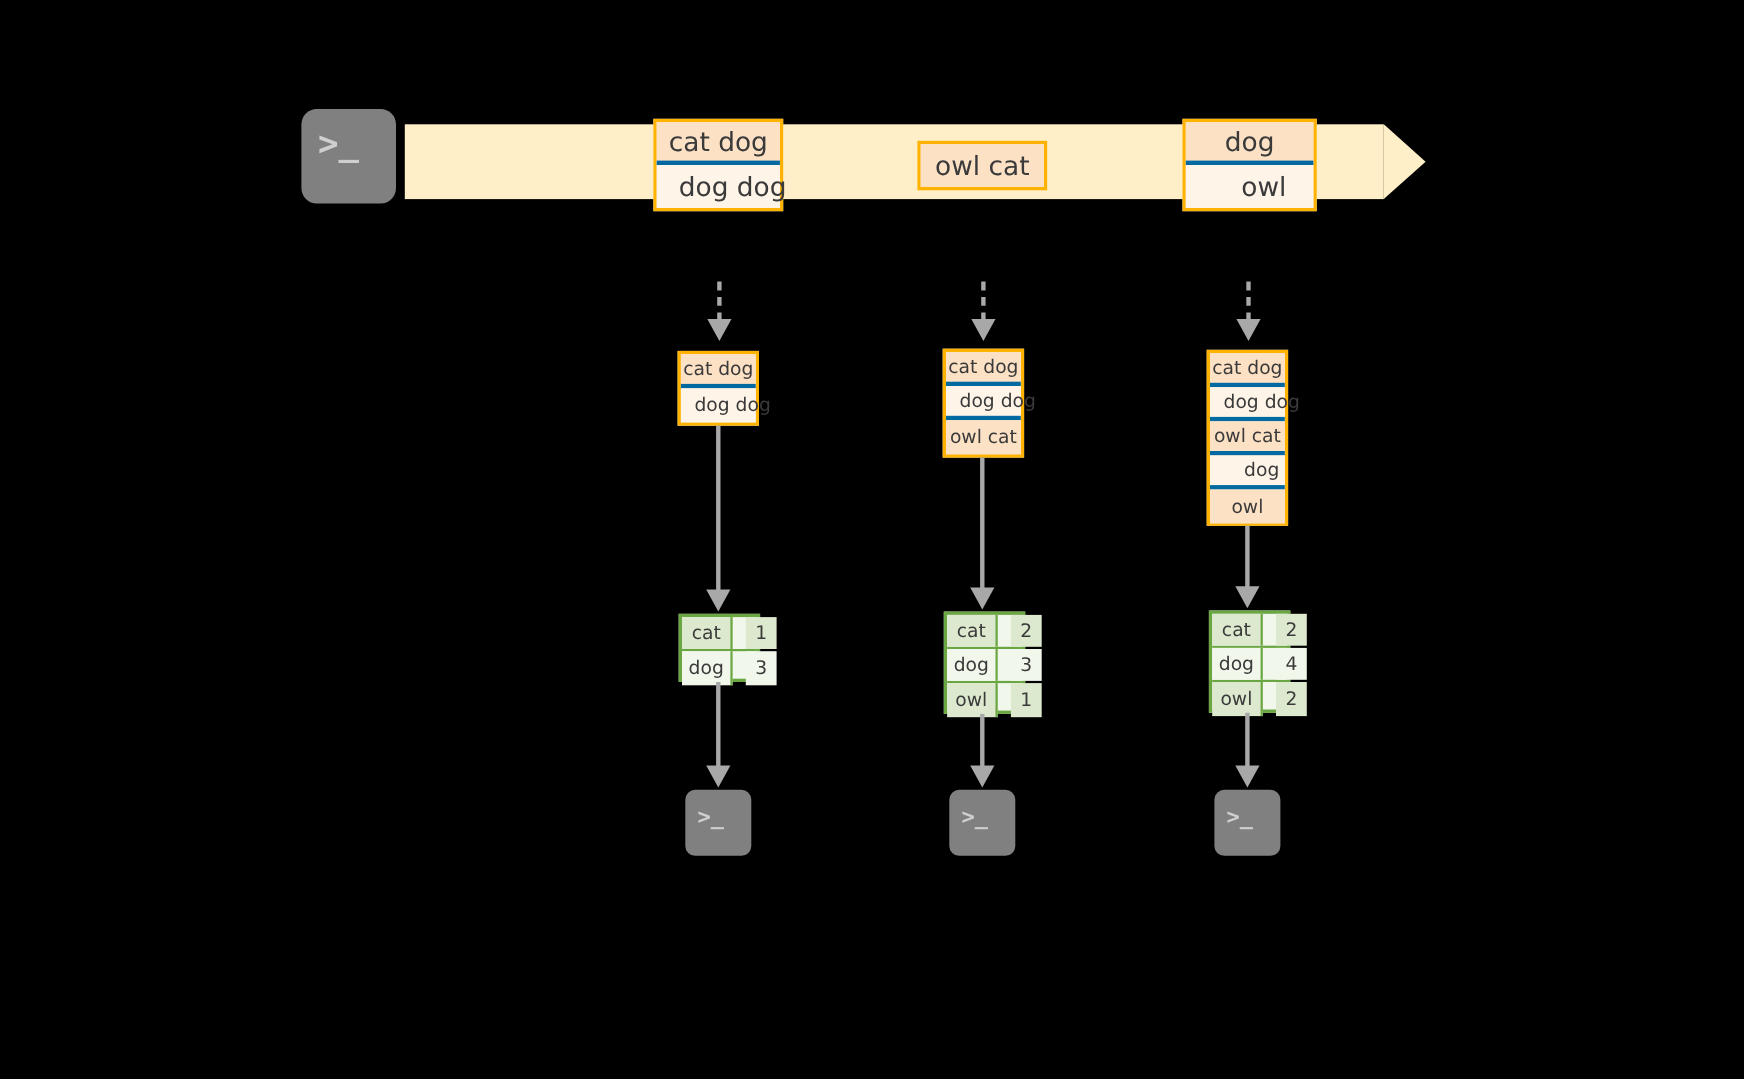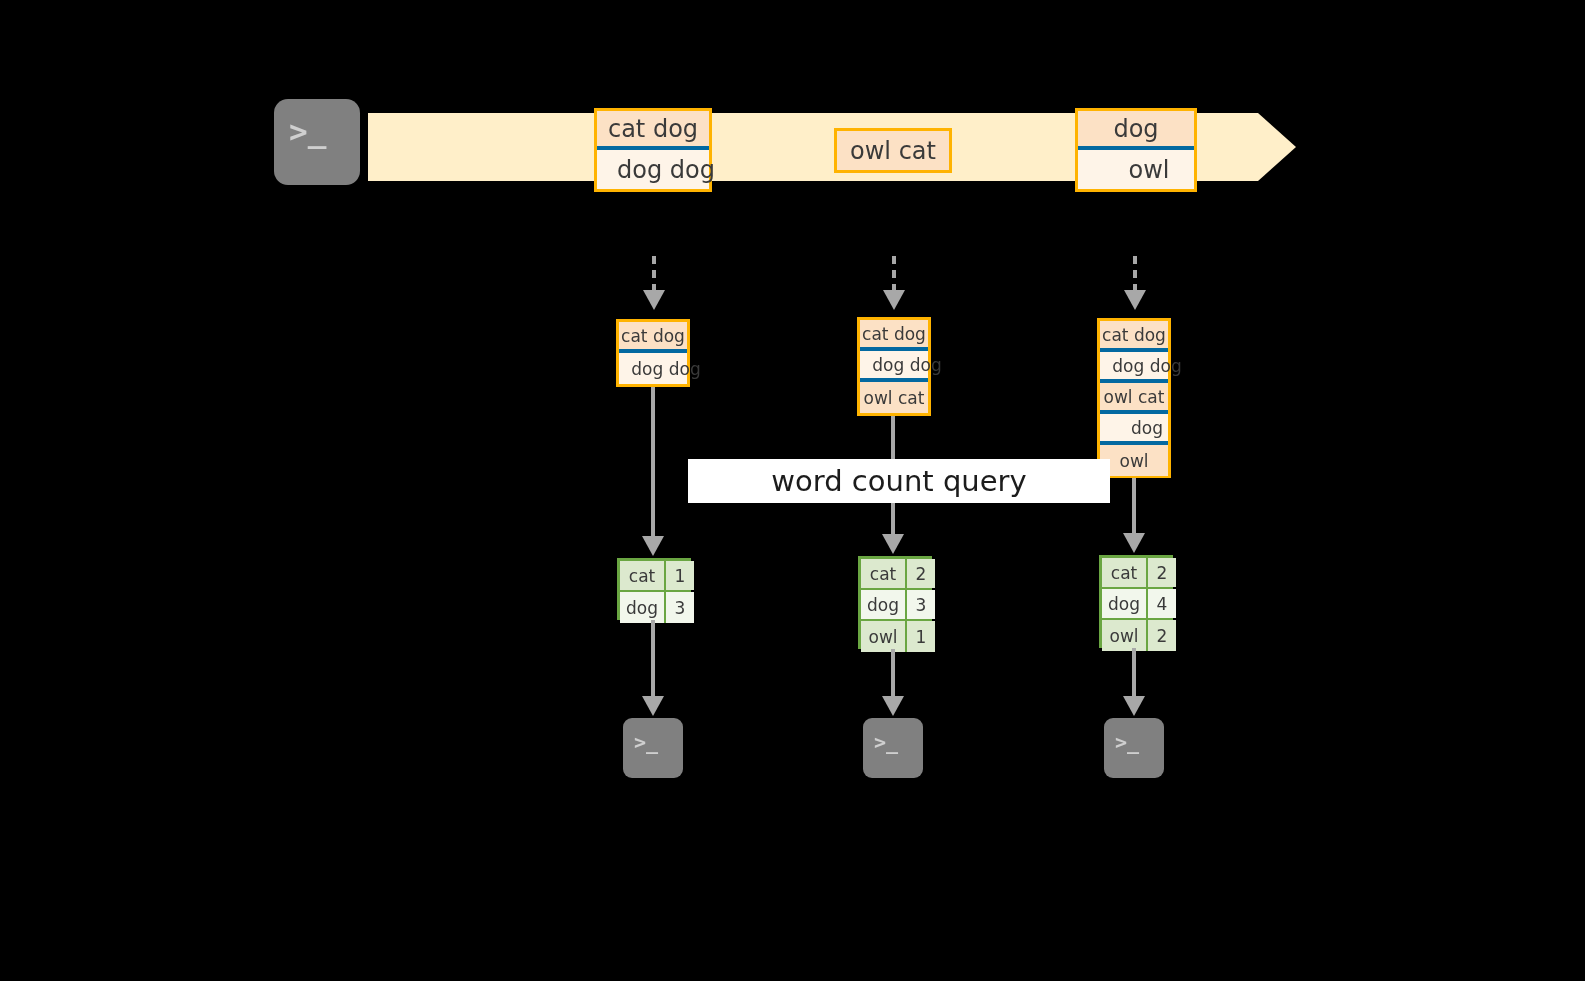--- a/index.html
+++ b/index.html
@@ -97,20 +97,21 @@
     position: absolute;
     border: 3px solid #6AA642;
     box-sizing: border-box;
     background: #F1F7EB;
   }
   .restable .trow {
     display: flex;
     height: 31px;
     box-sizing: border-box;
     border-bottom: 2px solid #6AA642;
+    gap: 12px;
   }
   .restable .trow:last-child { border-bottom: none; }
   .restable .trow.shade-a .cell { background: #DCE9CE; }
   .restable .trow.shade-b .cell { background: #F2F7EC; }
   .restable .cell {
     display: flex;
     align-items: center;
     justify-content: center;
     font-size: 17px;
     color: #3a3a3a;
@@ -268,17 +269,14 @@
     </div>
   </div>
 
   <div class="vline" style="left:1132px; top:648px; height:51px;"></div>
   <div class="vhead" style="left:1123px; top:696px;"></div>
 
   <div class="terminal small" style="left:1104px; top:718px;">
     <span class="glyph">&gt;_</span>
   </div>
 
-  <div class="querylabel" style="left:688px; top:459px; width:422px; height:44px;">
-    <span>word count query</span>
-  </div>
 
 </div>
 
 </body></html>

